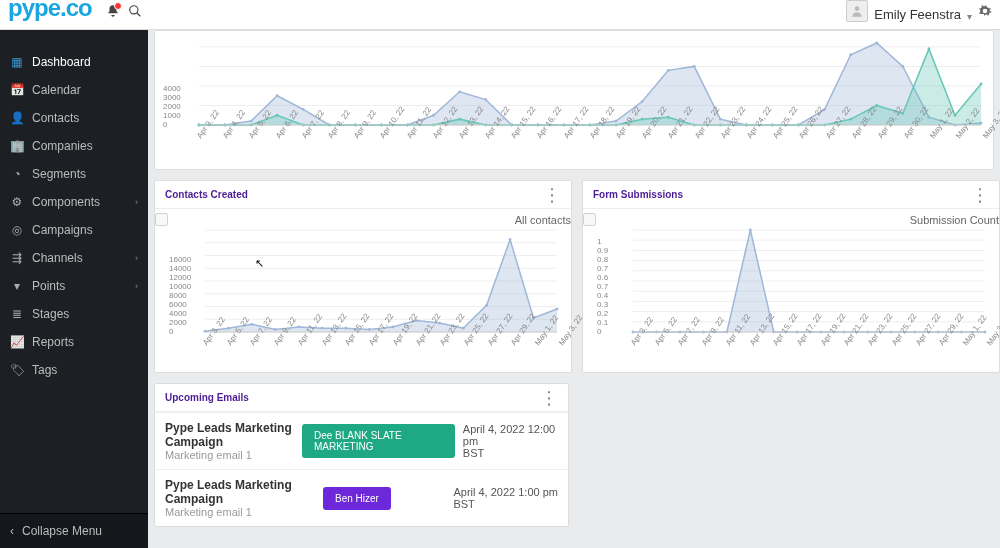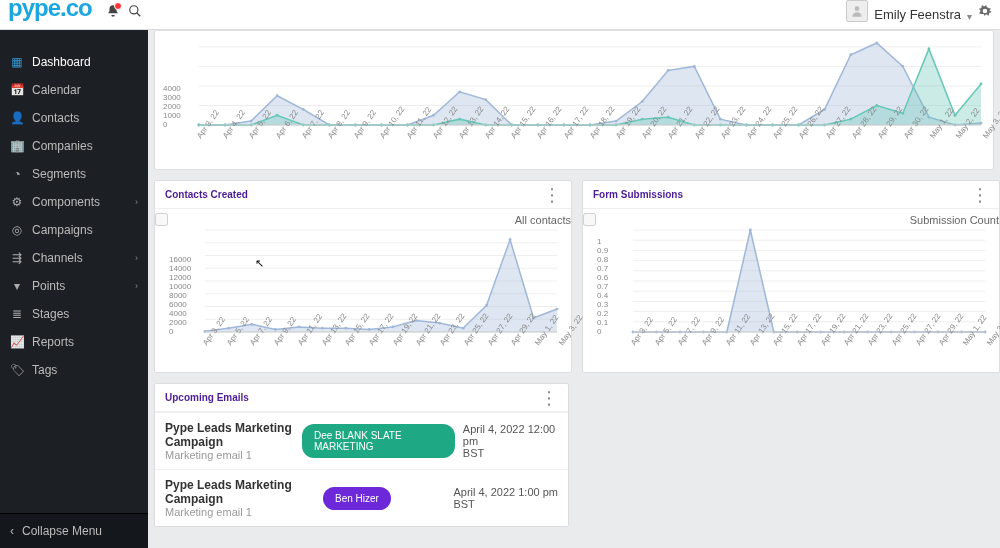--- a/index.html
+++ b/index.html
@@ -49,21 +49,21 @@
   .y-ticks span{font-size:8px;color:#888}
   .plotwrap{position:relative;height:var(--h,120px);display:flex}
   .plotwrap .ycol{width:32px;position:relative}
   .plotwrap svg{flex:1}
 
   
   .email-row{display:flex;align-items:center;gap:8px;padding:8px 10px;border-top:1px solid #f0f0f0}
   .email-campaign{width:150px}
   .email-campaign .c-title{font-size:12px;font-weight:bold;color:#333}
   .email-campaign .c-sub{font-size:11px;color:#999}
-  .badge{padding:6px 12px;border-radius:12px;color:#fff;font-size:10px}
+  .badge{padding:6px 12px;border-radius:3px;color:#fff;font-size:10px}
   .email-time{font-size:11px;color:#555;margin-left:auto}
 
   .cursor-ptr{position:absolute;left:255px;top:257px;font-size:11px;color:#000;pointer-events:none}
 </style>
 </head>
 <body>
 
 <div class="app">
 
   <div class="topbar">

